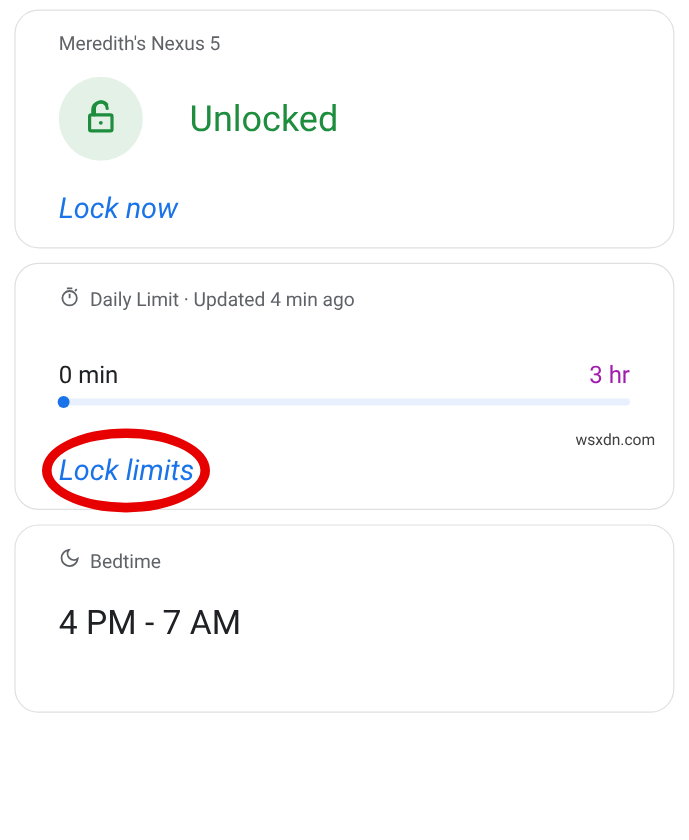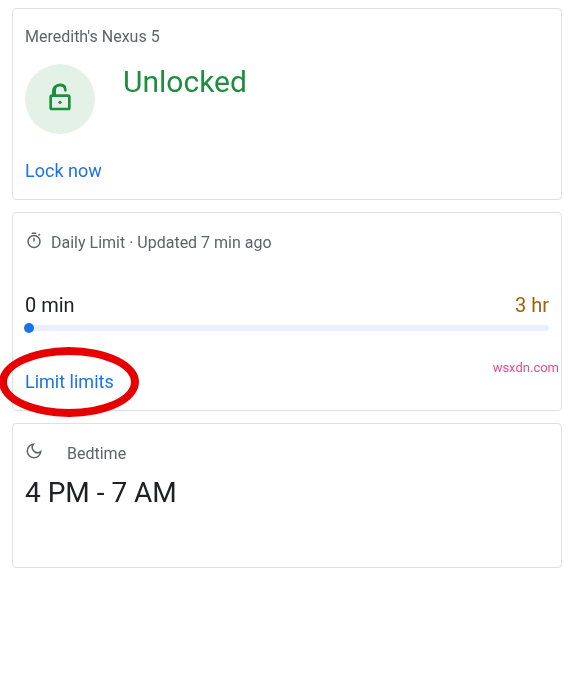--- a/index.html
+++ b/index.html
@@ -9,74 +9,76 @@
       font-family: 'Roboto', 'Helvetica Neue', Arial, sans-serif;
     }
     body {
       background: #fff;
       width: 574px;
       padding: 8px 12px;
     }
     .card {
       background: #fff;
       border: 1px solid #e0e0e0;
-      border-radius: 4px;
-      padding: 18px 12px;
+      border-radius: 20px;
+      padding: 18px 36px;
       margin-bottom: 12px;
       position: relative;
     }
     .card-title-small {
       color: #5f6368;
       font-size: 16px;
       margin-bottom: 18px;
     }
     .lock-row {
       display: flex;
-      gap: 28px;
+      align-items: center;
+      gap: 39px;
       margin-bottom: 26px;
       margin-top: 6px;
     }
     .lock-icon-bg {
       width: 70px;
       height: 70px;
       border-radius: 50%;
       background: #e3f1e6;
       display: flex;
       align-items: center;
       justify-content: center;
     }
     .status-text {
       color: #1e8e3e;
       font-size: 30px;
       font-weight: 400;
     }
     .link-action {
       color: #1a73e8;
-      font-size: 18px;
+      font-size: 24px;
       font-weight: 400;
       cursor: pointer;
+      font-style: italic;
     }
     .daily-header {
       display: flex;
       align-items: center;
       color: #5f6368;
       font-size: 16px;
       gap: 8px;
       margin-bottom: 40px;
     }
     .daily-row {
       display: flex;
       justify-content: space-between;
       font-size: 20px;
       color: #202124;
       margin-bottom: 8px;
       text-align: right;
     }
     .daily-row .right {
-      color: #a16207;
+      color: #a21caf;
     }
     .progress-bar {
       width: 100%;
       height: 6px;
       background: #e8f0fe;
       border-radius: 3px;
       position: relative;
       margin-bottom: 40px;
     }
     .progress-dot {
@@ -102,33 +104,33 @@
       height: 70px;
       border: 8px solid #e60000;
       border-radius: 50%;
       pointer-events: none;
     }
     .bedtime-header {
       display: flex;
       align-items: center;
       color: #5f6368;
       font-size: 16px;
-      gap: 24px;
-      margin-bottom: 12px;
+      gap: 8px;
+      margin-bottom: 24px;
     }
     .bedtime-time {
       font-size: 28px;
       color: #202124;
       margin-bottom: 40px;
     }
     .watermark {
       position: fixed;
-      right: 15px;
+      right: 28px;
       top: 360px;
-      color: #ec4899;
+      color: #404040;
       font-size: 13px;
       transform: rotate(0deg);
       writing-mode: horizontal-tb;
     }
   </style>
 </head>
 <body>
 
 <div class="card">
   <div class="card-title-small">Meredith's Nexus 5</div>
@@ -155,32 +157,32 @@
       <svg width="18" height="18" viewBox="0 0 24 24" fill="none" stroke="#5f6368" stroke-width="2">
         <circle cx="12" cy="14" r="8"></circle>
         <line x1="12" y1="14" x2="12" y2="9"></line>
         <line x1="9" y1="3" x2="15" y2="3"></line>
         <line x1="18" y1="6" x2="20" y2="4"></line>
       </svg>
     </span>
     <span>
       <span>Daily Limit</span>
       <span> · </span>
-      <span>Updated 7 min ago</span>
+      <span>Updated 4 min ago</span>
     </span>
   </div>
   <div class="daily-row">
     <span>0 min</span>
     <span class="right">3 hr</span>
   </div>
   <div class="progress-bar">
     <div class="progress-dot"></div>
   </div>
   <div class="circled">
-    <span class="link-action">Limit limits</span>
+    <span class="link-action">Lock limits</span>
     <div class="red-ellipse"></div>
   </div>
 </div>
 
 <div class="card">
   <div class="bedtime-header">
     <span>
       <svg width="18" height="18" viewBox="0 0 24 24" fill="none" stroke="#5f6368" stroke-width="2">
         <path d="M21 12.8 A9 9 0 1 1 11.2 3 A7 7 0 0 0 21 12.8 Z"></path>
       </svg>

